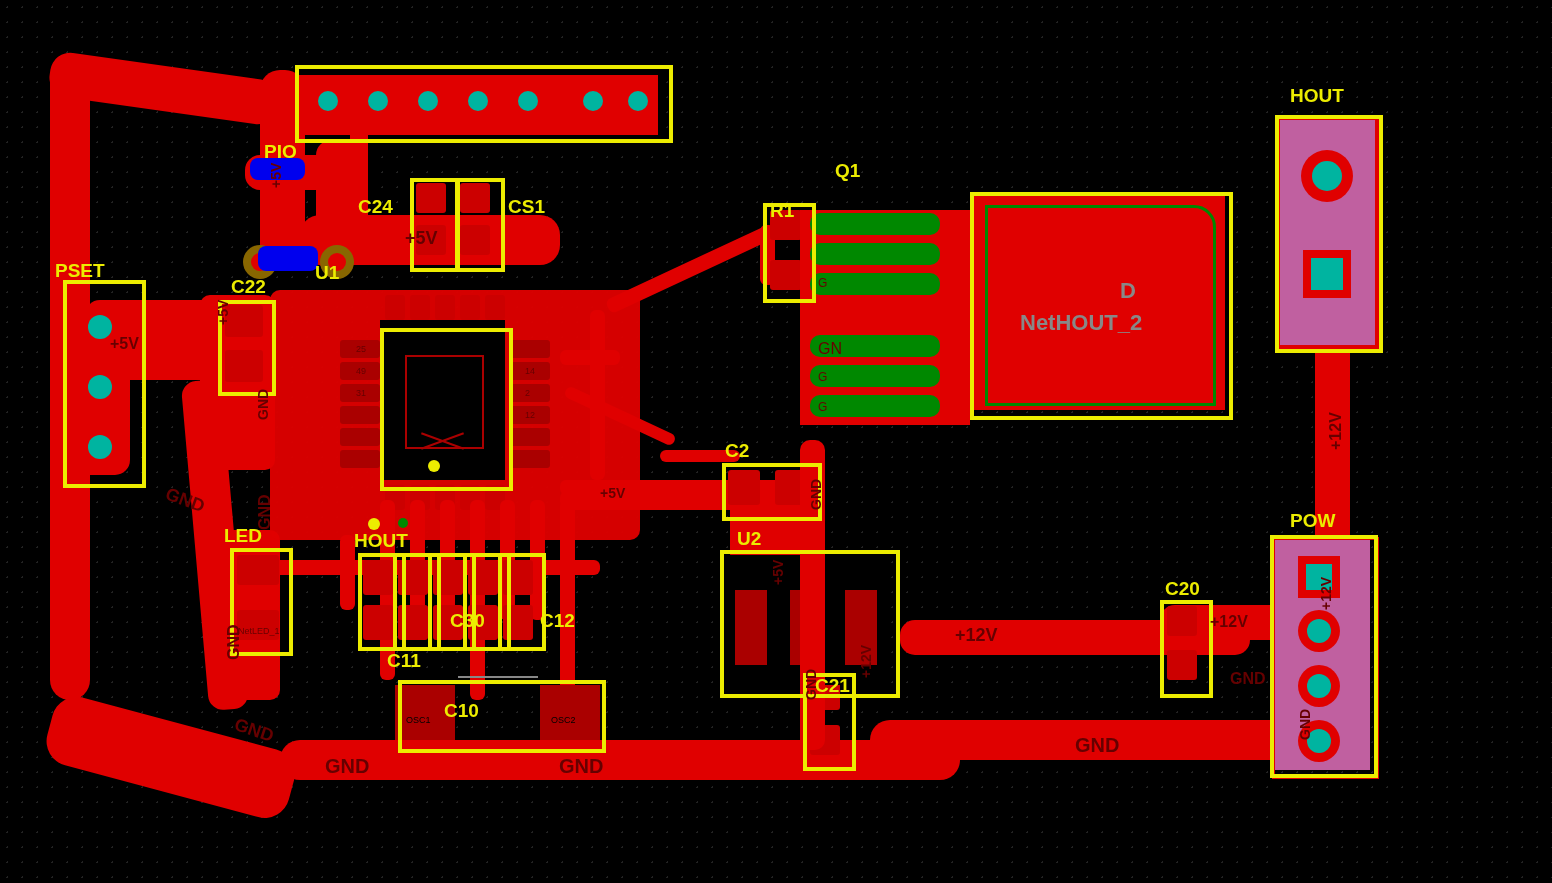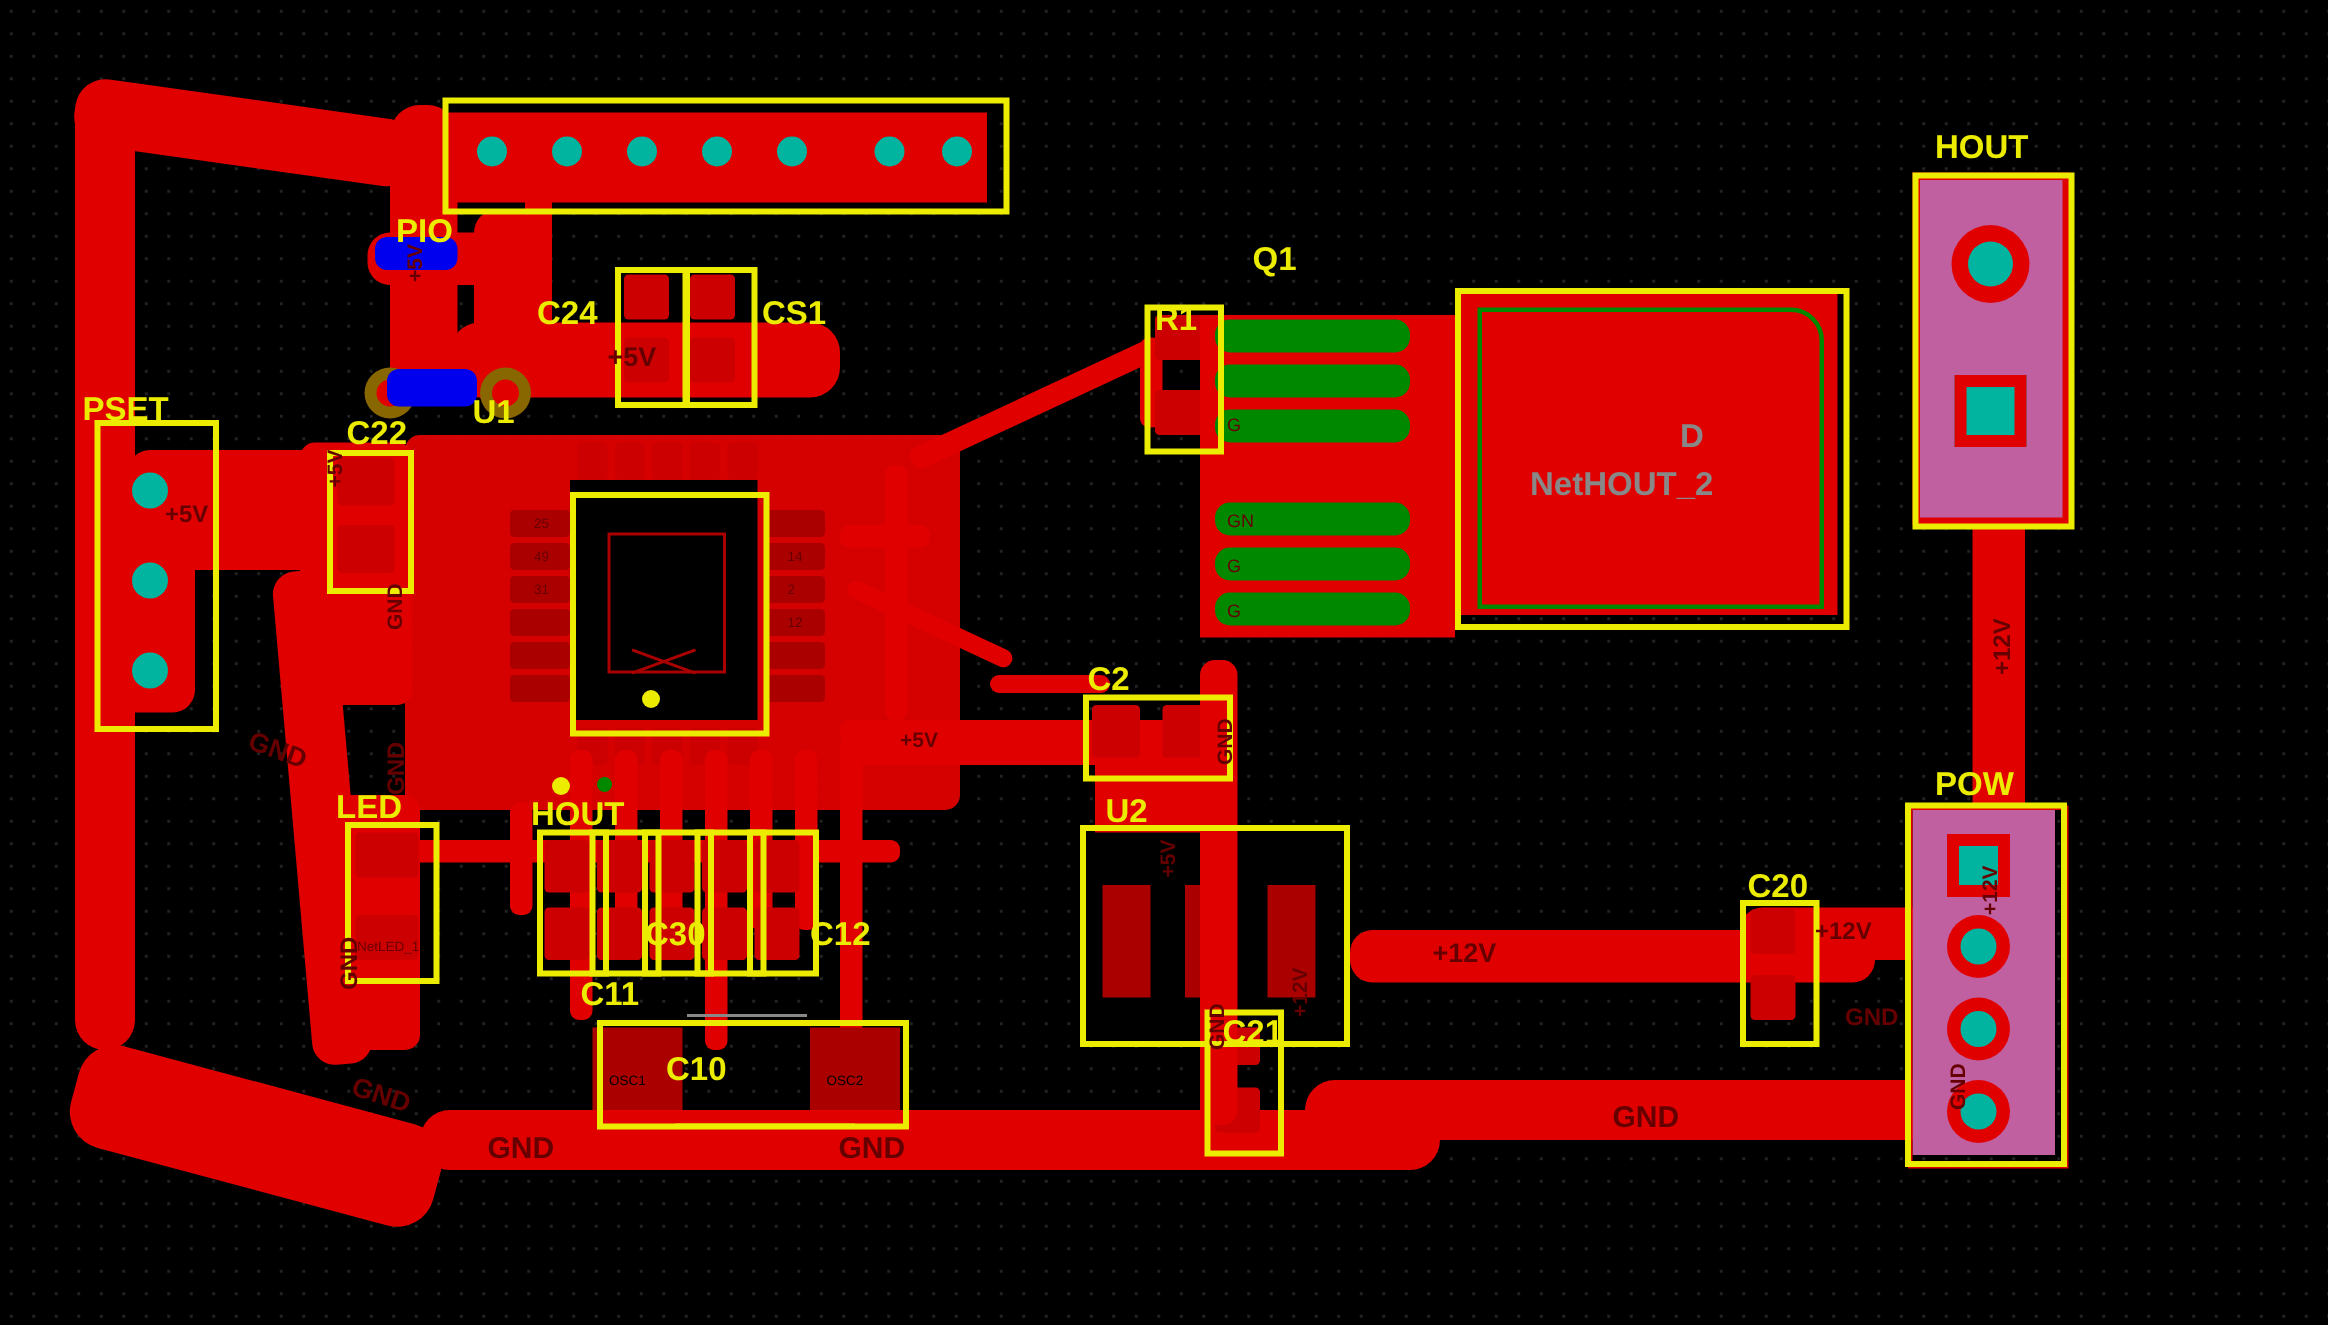--- a/index.html
+++ b/index.html
@@ -28,21 +28,21 @@
     background: #e00000;
   }
   .silk {
     position: absolute;
     border: 4px solid #ecec00;
     background: transparent;
   }
   .label {
     position: absolute;
     color: #ecec00;
-    font-size: 22px;
+    font-size: 19px;
     font-weight: bold;
     font-family: Arial, sans-serif;
     white-space: nowrap;
   }
   .pad-sq {
     position: absolute;
     background: #00b4a0;
     border: 8px solid #e00000;
   }
   .pad-ring {
@@ -234,21 +234,21 @@
   <div class="trace" style="left:845px;top:590px;width:32px;height:75px;background:#aa0000"></div>
   <div class="trace" style="left:800px;top:440px;width:25px;height:310px;border-radius:10px"></div>
 
   <div class="trace" style="left:800px;top:210px;width:170px;height:215px;border-radius:0px"></div>
   <div class="pin-green" style="left:810px;top:213px;width:130px;height:22px"></div>
   <div class="pin-green" style="left:810px;top:243px;width:130px;height:22px"></div>
   <div class="pin-green" style="left:810px;top:273px;width:130px;height:22px"></div>
   <div class="pin-green" style="left:810px;top:335px;width:130px;height:22px"></div>
   <div class="pin-green" style="left:810px;top:365px;width:130px;height:22px"></div>
   <div class="pin-green" style="left:810px;top:395px;width:130px;height:22px"></div>
-  <div class="fine-text" style="left:818px;top:340px;color:#660000;font-size:12px">GN</div>
+  <div class="fine-text" style="left:818px;top:340px;color:#660000;font-size:16px">GN</div>
   <div class="fine-text" style="left:818px;top:370px;color:#660000;font-size:12px">G</div>
   <div class="fine-text" style="left:818px;top:400px;color:#660000;font-size:12px">G</div>
   <div class="fine-text" style="left:818px;top:276px;color:#660000;font-size:12px">G</div>
 
   <div class="trace" style="left:970px;top:195px;width:255px;height:215px"></div>
   <div style="position:absolute;left:985px;top:205px;width:225px;height:195px;border:3px solid #008800;border-top-right-radius:22px"></div>
 
   <div class="trace" style="left:1275px;top:115px;width:105px;height:235px"></div>
   <div class="pink-bg" style="left:1280px;top:120px;width:95px;height:225px"></div>
 
@@ -345,21 +345,21 @@
   <div class="label" style="left:55px;top:260px">PSET</div>
   <div class="label" style="left:264px;top:141px">PIO</div>
   <div class="label" style="left:231px;top:276px">C22</div>
   <div class="label" style="left:358px;top:196px">C24</div>
   <div class="label" style="left:508px;top:196px">CS1</div>
   <div class="label" style="left:315px;top:262px">U1</div>
   <div class="label" style="left:224px;top:525px">LED</div>
   <div class="label" style="left:354px;top:530px">HOUT</div>
   <div class="label" style="left:387px;top:650px">C11</div>
   <div class="label" style="left:444px;top:700px">C10</div>
-  <div class="label" style="left:430px;top:610px">C30</div>
+  <div class="label" style="left:450px;top:610px">C30</div>
   <div class="label" style="left:540px;top:610px">C12</div>
   <div class="label" style="left:835px;top:160px">Q1</div>
   <div class="label" style="left:770px;top:200px">R1</div>
   <div class="label" style="left:725px;top:440px">C2</div>
   <div class="label" style="left:737px;top:528px">U2</div>
   <div class="label" style="left:815px;top:675px">C21</div>
   <div class="label" style="left:1165px;top:578px">C20</div>
   <div class="label" style="left:1290px;top:85px">HOUT</div>
   <div class="label" style="left:1290px;top:510px">POW</div>
 

